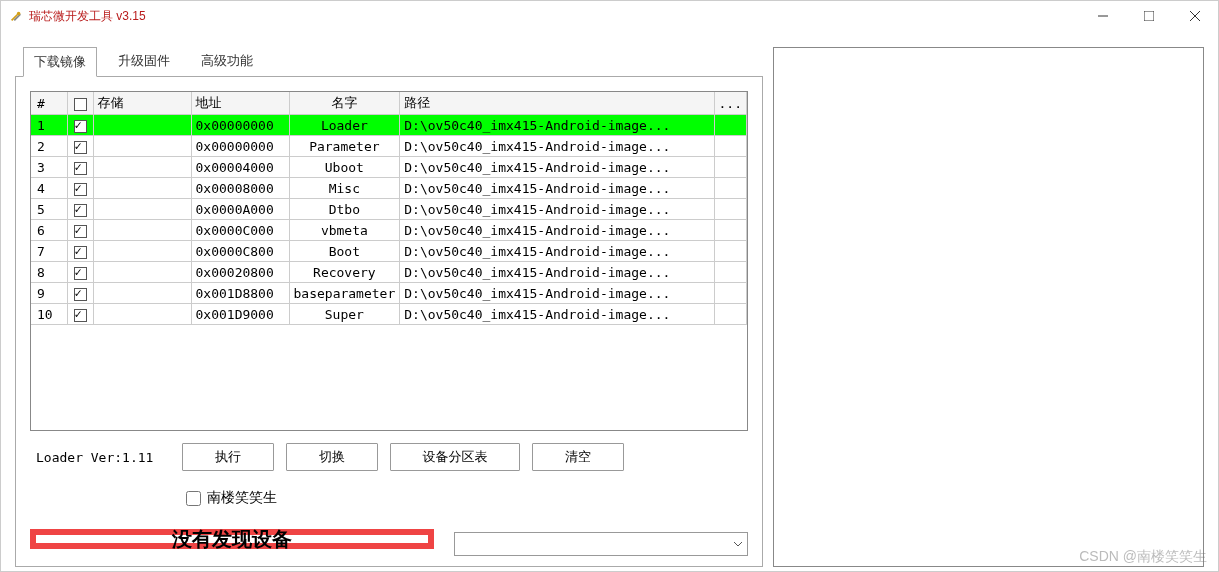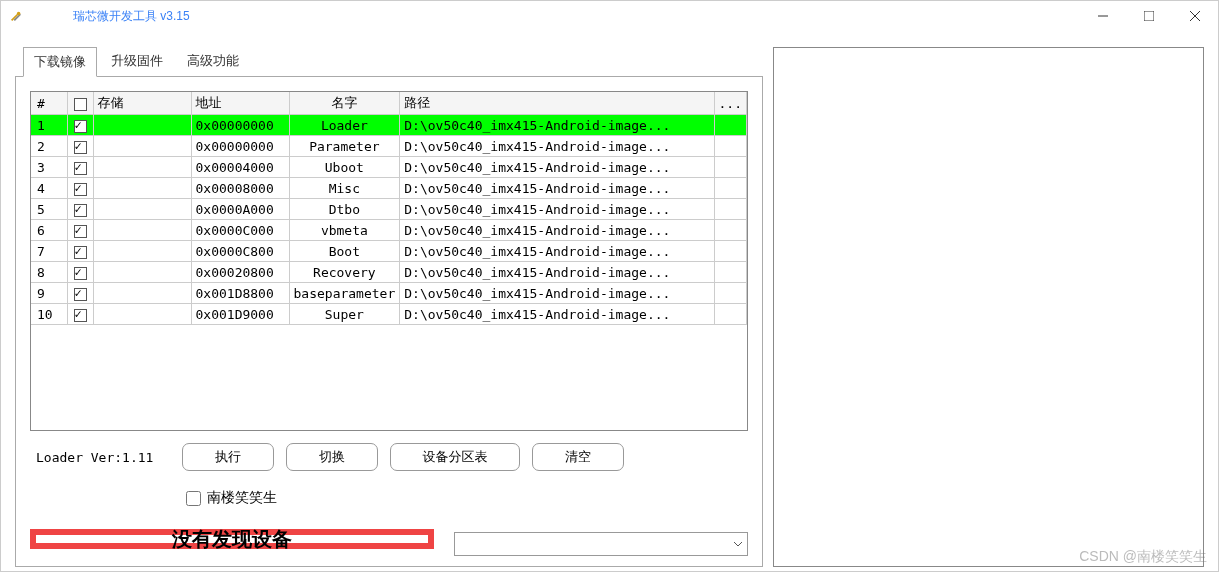--- a/index.html
+++ b/index.html
@@ -26,42 +26,42 @@
       justify-content: space-between;
       padding: 0 0 0 8px;
       background: #fff;
     }
     .title-left { display: flex; align-items: center; gap: 6px; }
     .app-icon {
       width: 14px; height: 14px;
       position: relative;
     }
     .app-icon svg { width: 14px; height: 14px; }
-    .window-title { color: #3b82f6; font-size: 12px; margin-left: 44px; }
+    .window-title { color: #b91c1c; font-size: 12px; }
     .win-controls { display: flex; }
     .win-btn {
       width: 46px; height: 30px;
       display: flex; align-items: center; justify-content: center;
       color: #555;
     }
     .win-btn svg { width: 10px; height: 10px; stroke: #333; stroke-width: 1; fill: none; }
     .content {
       flex: 1;
       padding: 16px 14px 10px 14px;
       display: flex;
       gap: 10px;
     }
     .left-panel {
       width: 748px;
       display: flex;
       flex-direction: column;
     }
     .tabs {
       display: flex;
-      gap: 4px;
+      gap: 11px;
       margin-left: 8px;
     }
     .tab {
       padding: 5px 10px;
       font-size: 13px;
       color: #333;
       cursor: pointer;
     }
     .tab.active {
       border: 1px solid #aaa;
@@ -144,21 +144,21 @@
     .loader-ver {
       font-family: "SimSun", monospace;
       font-size: 13px;
       width: 140px;
       padding-left: 6px;
     }
     .btn {
       border: 1px solid #999;
       background: #fff;
       padding: 4px 8px;
-      border-radius: 7px;
+      border-radius: 1px;
       font-size: 13px;
       cursor: pointer;
       min-width: 92px;
       text-align: center;
     }
     .btn.wide { min-width: 130px; }
     .checkbox-row {
       display: flex;
       align-items: center;
       gap: 6px;

